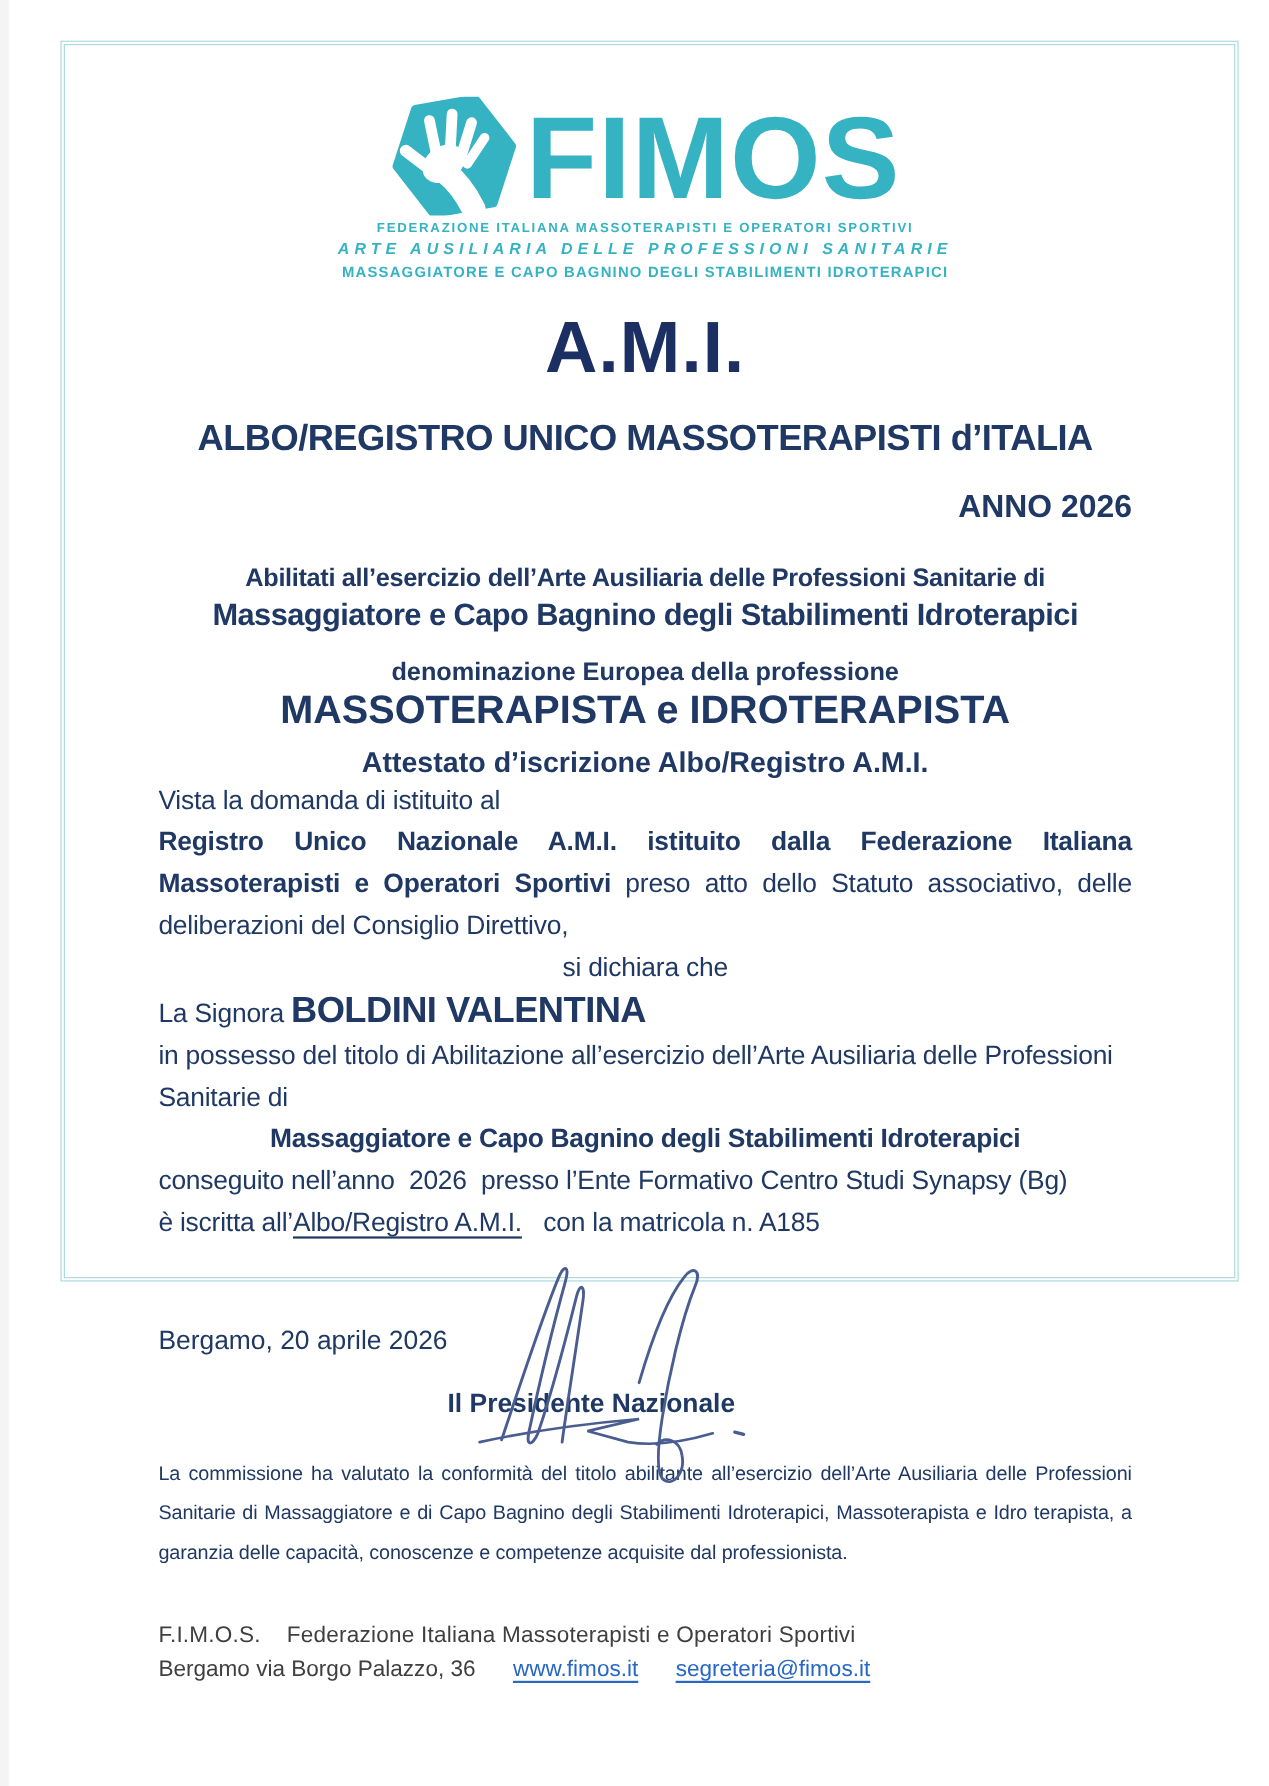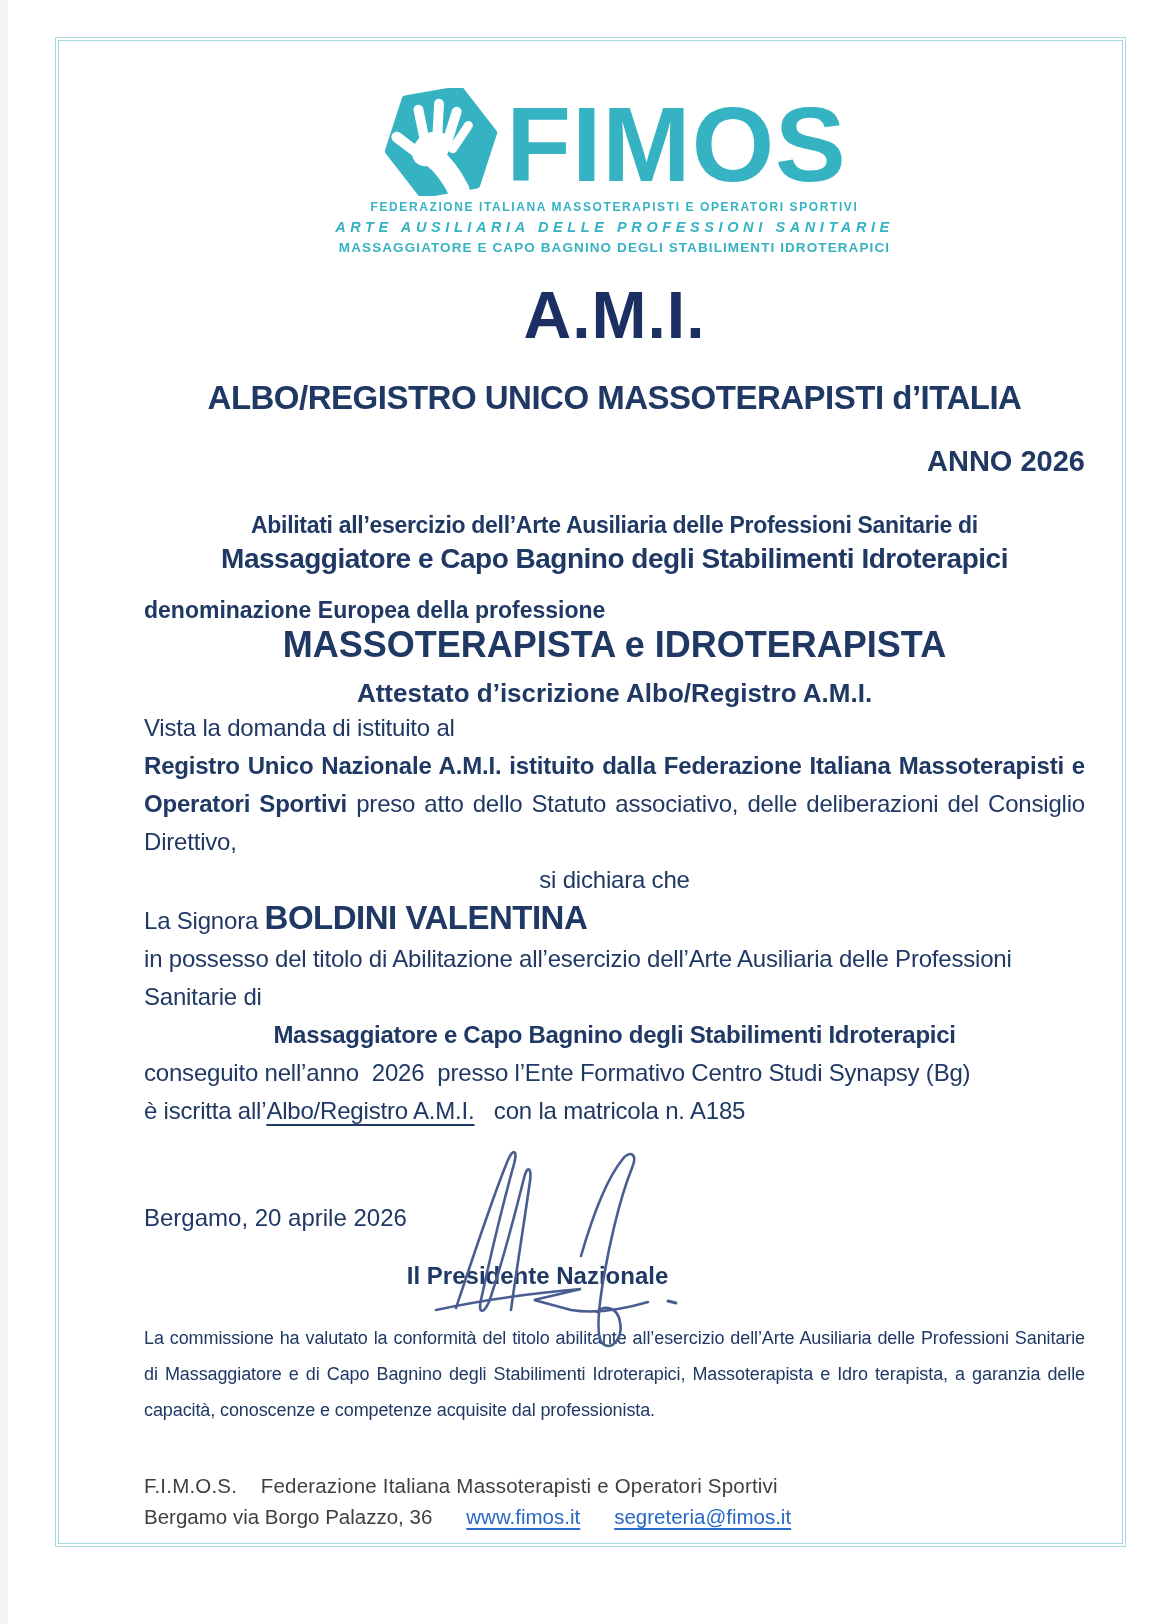--- a/index.html
+++ b/index.html
@@ -14,23 +14,23 @@
     position: absolute; inset: 0;
     background: #ffffff;
   }
   .page-edge {
     position: absolute; left: 0; top: 0; bottom: 0; width: 8px;
     background: #f4f4f4;
   }
   .frame {
     position: absolute;
     left: 55px; top: 37px;
-    width: 1071px; height: 1510px;
+    width: 1071px; height: 1128px;
     border: 1px solid #a6d8de;
-    padding: 50px 40px 0 88px;
+    padding: 50px 96px 0 88px;
   }
   .frame::before {
     content: "";
     position: absolute; inset: 2px;
     border: 1px solid #a6d8de;
     pointer-events: none;
   }
 
   
   .logo-block { text-align: center; }
@@ -55,21 +55,21 @@
   .registry-title {
     text-align: center; font-size: 33px; font-weight: 700;
     letter-spacing: -0.5px; margin-top: 26px;
   }
   .anno { text-align: right; font-size: 29px; font-weight: 700; margin-top: 28px; }
   .enabled {
     text-align: center; font-size: 23px; font-weight: 700;
     letter-spacing: -0.3px; margin-top: 34px;
   }
   .profession { text-align: center; font-size: 28px; font-weight: 700; letter-spacing: -0.5px; margin-top: 4px; }
-  .denom-label { font-size: 23px; font-weight: 700; margin-top: 22px; }
+  .denom-label { text-align: center; font-size: 23px; font-weight: 700; margin-top: 22px; }
   .denom-value { text-align: center; font-size: 36px; font-weight: 700; margin-top: 0; }
   .attestato { text-align: center; font-size: 26px; font-weight: 700; margin-top: 12px; }
 
   
   .body-text { font-size: 24px; line-height: 38px; letter-spacing: -0.2px; }
   .body-text p { margin: 0; }
   .intro { margin-top: 8px; }
   .registry-par { text-align: justify; margin-top: 8px; }
   .registry-par b { font-weight: 700; }
   .dichiara { text-align: center; margin-top: 2px; }

